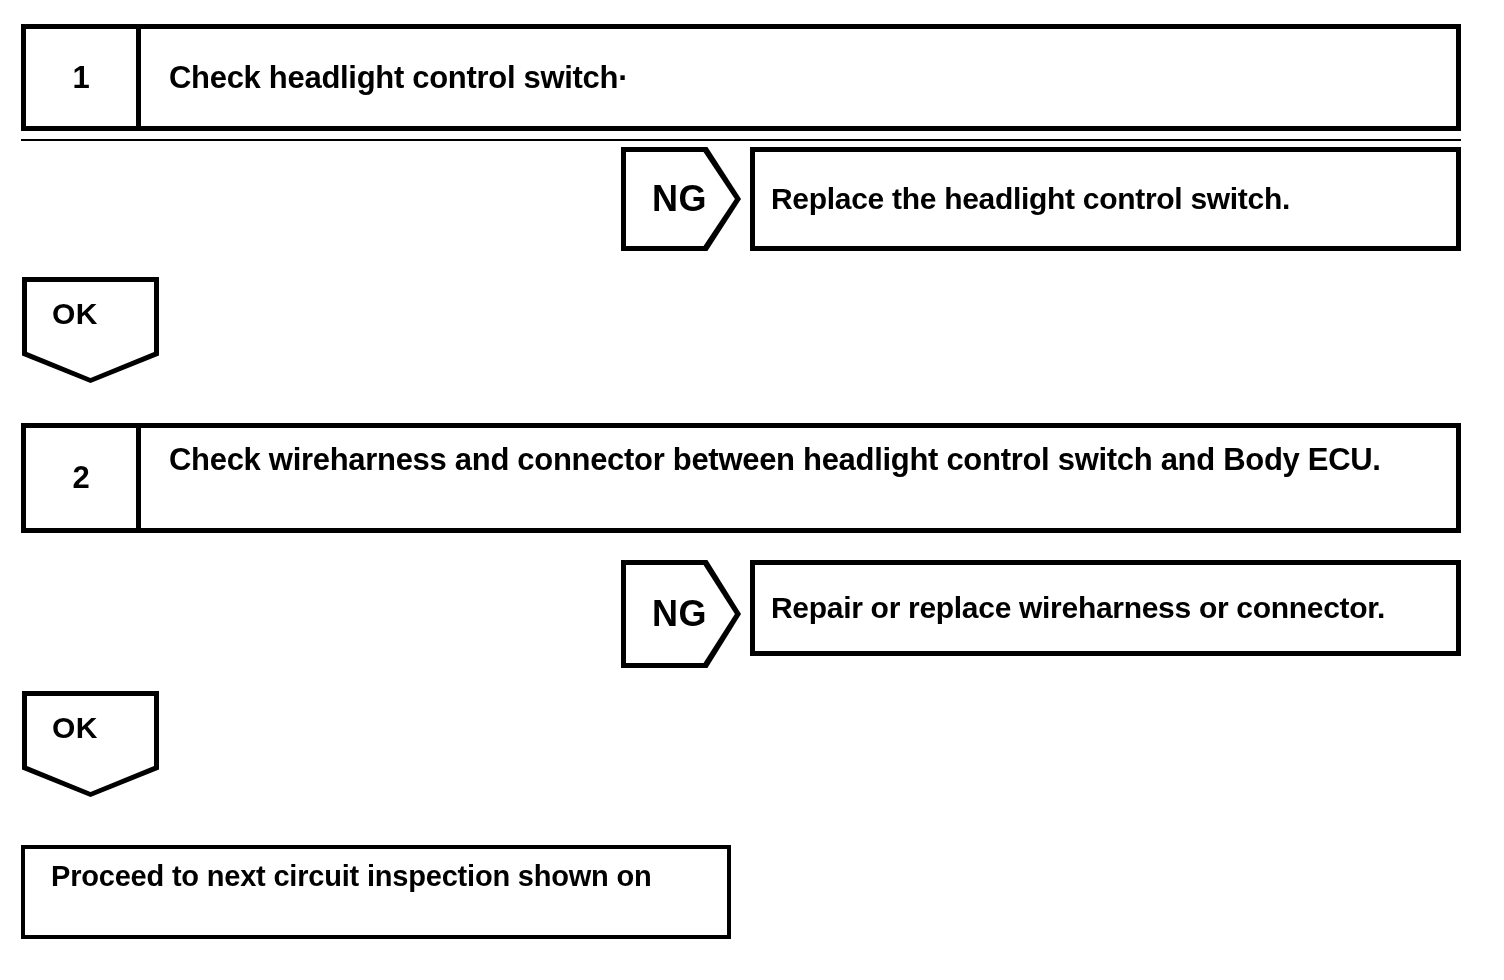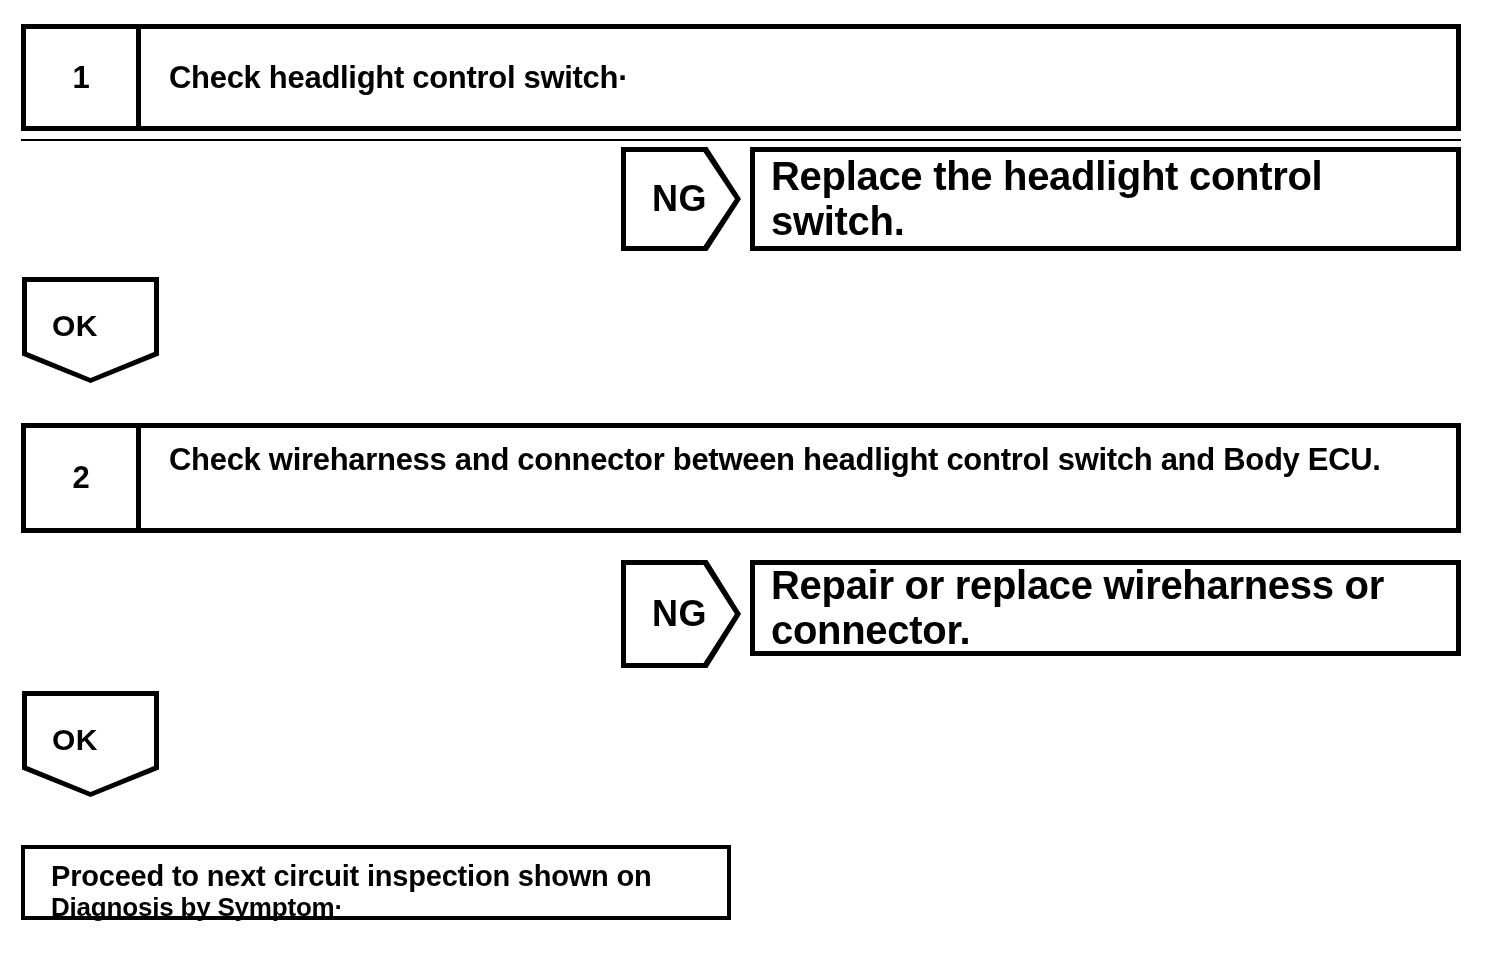--- a/index.html
+++ b/index.html
@@ -60,21 +60,21 @@
   }
 
   
   .result-box {
     border: 5px solid #000;
     background: #fff;
     display: flex;
     align-items: center;
     padding-left: 16px;
     font-weight: bold;
-    font-size: 40px;
+    font-size: 30px;
     color: #000;
     letter-spacing: -0.3px;
   }
 
   
   .ng-arrow {
     position: absolute;
     background: #000;
     clip-path: polygon(0 0, 72% 0, 100% 50%, 72% 100%, 0 100%);
   }
@@ -102,21 +102,21 @@
     clip-path: polygon(0 0, 100% 0, 100% 74%, 50% 100%, 0 74%);
   }
   .ok-pent .ok-inner {
     position: absolute;
     top: 5px; left: 5px; right: 5px; bottom: 5px;
     background: #fff;
     clip-path: polygon(0 0, 100% 0, 100% 73%, 50% 100%, 0 73%);
   }
   .ok-pent .ok-label {
     position: absolute;
-    top: 32px;
+    top: 20px;
     left: 30px;
     font-weight: bold;
     font-size: 30px;
     color: #000;
     letter-spacing: 0.5px;
   }
 
   
   .final-box {
     border: 4px solid #000;
@@ -186,18 +186,17 @@
 
   <div class="abs result-box" style="left:750px; top:560px; width:711px; height:96px;">
     <span>Repair or replace wireharness or connector.</span>
   </div>
 
   <div class="ok-pent" style="left:22px; top:691px; width:137px; height:106px;">
     <div class="ok-inner"></div>
     <span class="ok-label">OK</span>
   </div>
 
-  <div class="abs final-box" style="left:21px; top:845px; width:710px; height:75px;">
+  <div class="abs final-box" style="left:21px; top:845px; width:710px; height:94px;">
     <div class="final-line1">Proceed to next circuit inspection shown on</div>
-    <div class="final-line2">Diagnosis by Symptom·</div>
   </div>
 
 </div>
 
 </body></html>

